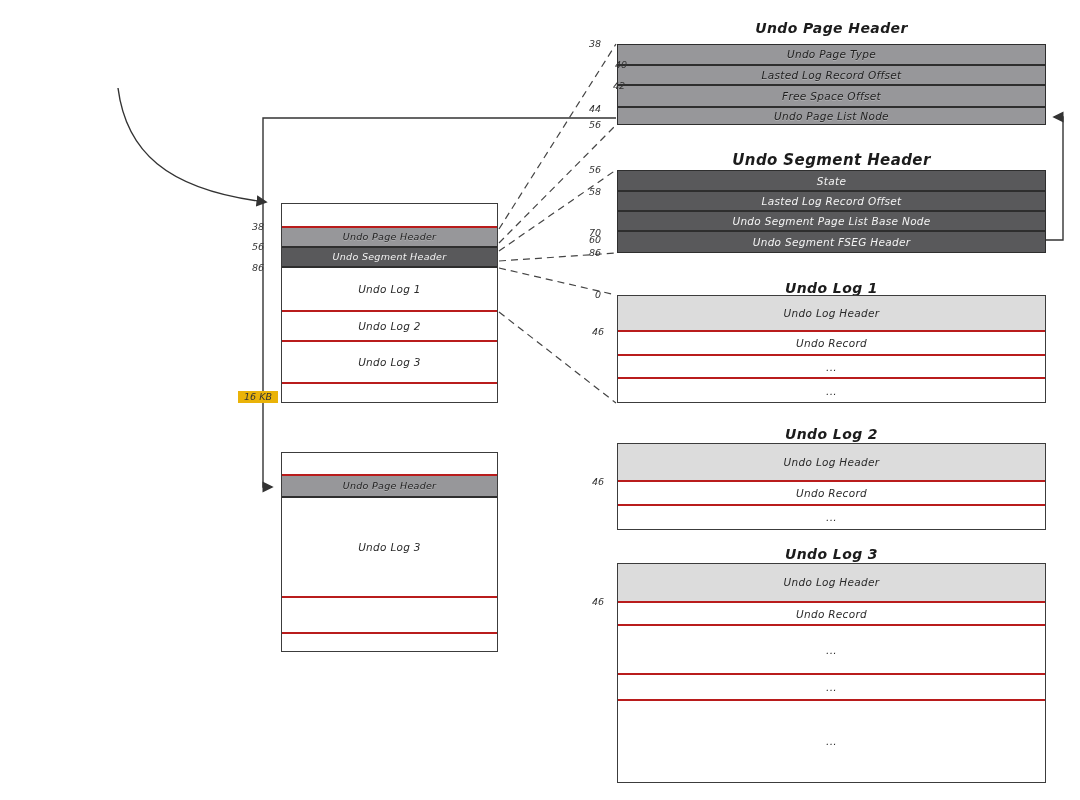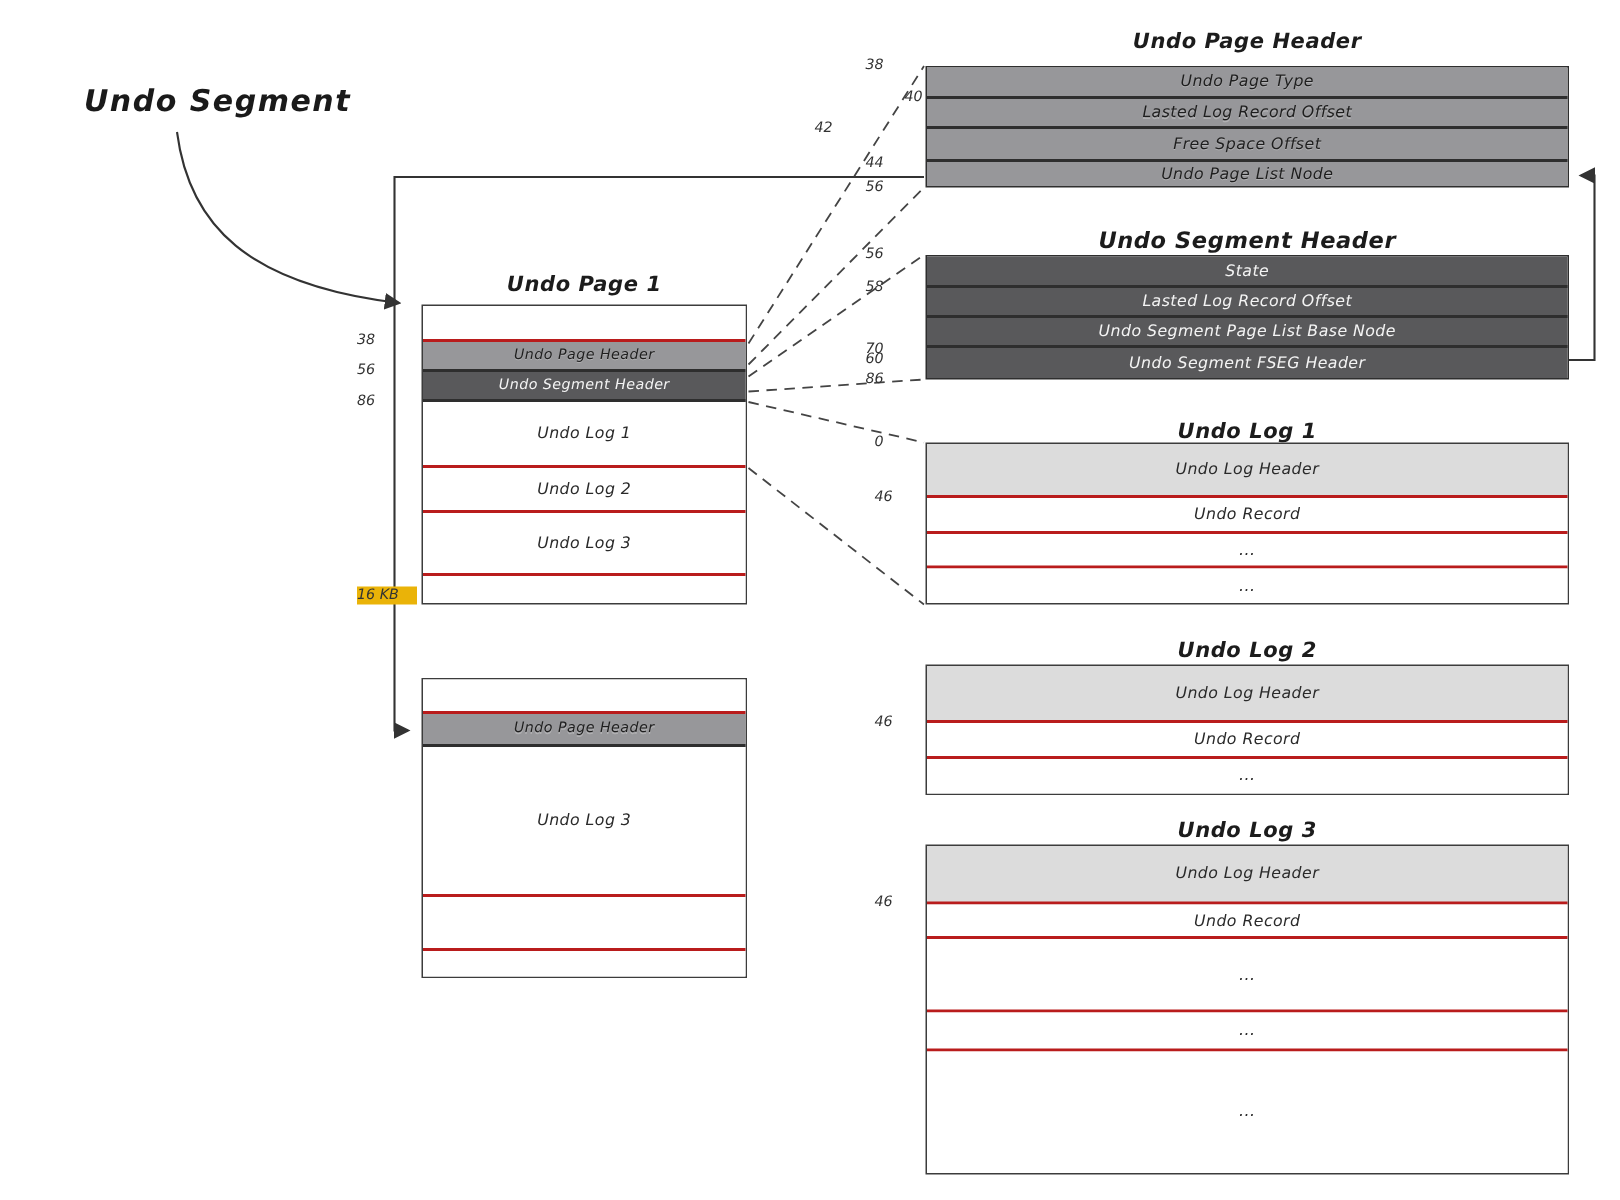--- a/index.html
+++ b/index.html
@@ -21,21 +21,21 @@
   .row.gray{background:#97979a;color:#1e1e1e;text-shadow:0 1px 0 rgba(255,255,255,.25);border-bottom-color:#2e2e2e;}
   .row.dark{background:#59595b;color:#f4f4f4;border-bottom-color:#2e2e2e;}
   .row.light{background:#dcdcdc;color:#2a2a2a;}
   .row.white{background:#ffffff;color:#2a2a2a;}
   .box-title{
     position:absolute;text-align:center;font-weight:bold;font-size:14px;
     color:#1c1c1c;letter-spacing:.4px;
   }
   .side-label{
     position:absolute;font-size:9.5px;font-style:italic;color:#333;
-    text-align:left;line-height:12px;height:12px;
+    text-align:center;line-height:12px;height:12px;
   }
   .main-label{
     position:absolute;font-weight:bold;font-size:20px;color:#1a1a1a;letter-spacing:1px;
   }
   svg.connectors{position:absolute;left:0;top:0;pointer-events:none;}
 </style>
 </head>
 <body>
 
 <div id="canvas">
@@ -56,23 +56,21 @@
     <g stroke="#444" stroke-width="1.2" stroke-dasharray="7,5" fill="none">
       <line x1="499" y1="229" x2="616" y2="44"></line>
       <line x1="499" y1="243" x2="616" y2="125"></line>
       <line x1="499" y1="251" x2="616" y2="170"></line>
       <line x1="499" y1="261" x2="616" y2="253"></line>
       <line x1="499" y1="268" x2="616" y2="295"></line>
       <line x1="499" y1="312" x2="616" y2="403"></line>
     </g>
   </svg>
 
-  <div class="main-label" style="left:56px;top:55px;">Undo Segment</div>
 
-  <div class="box-title" style="left:281px;top:182px;width:217px;">Undo Page 1</div>
   <div class="box" style="left:281px;top:203px;width:217px;height:200px;">
     <div class="row white" style="height:24px;"></div>
     <div class="row gray" style="height:20px;font-size:9.5px;">Undo Page Header</div>
     <div class="row dark" style="height:21px;font-size:9.5px;">Undo Segment Header</div>
     <div class="row white" style="height:44px;">Undo Log 1</div>
     <div class="row white" style="height:30px;">Undo Log 2</div>
     <div class="row white" style="height:43px;">Undo Log 3</div>
     <div class="row white" style="height:18px;"></div>
   </div>
   <div class="side-label" style="left:238px;top:221px;width:40px;">38</div>
@@ -90,21 +88,21 @@
 
   <div class="box-title" style="left:617px;top:20px;width:429px;">Undo Page Header</div>
   <div class="box" style="left:617px;top:44px;width:429px;height:81px;border-color:#2e2e2e;">
     <div class="row gray" style="height:21px;">Undo Page Type</div>
     <div class="row gray" style="height:21px;">Lasted Log Record Offset</div>
     <div class="row gray" style="height:23px;">Free Space Offset</div>
     <div class="row gray" style="height:16px;">Undo Page List Node</div>
   </div>
   <div class="side-label" style="left:577px;top:38px;width:36px;">38</div>
   <div class="side-label" style="left:603px;top:59px;width:36px;">40</div>
-  <div class="side-label" style="left:543px;top:80px;width:36px;font-style:italic;">42</div>
+  <div class="side-label" style="left:601px;top:80px;width:36px;font-style:italic;">42</div>
   <div class="side-label" style="left:577px;top:103px;width:36px;">44</div>
   <div class="side-label" style="left:577px;top:119px;width:36px;">56</div>
 
   <div class="box-title" style="left:617px;top:151px;width:429px;font-size:15px;">Undo Segment Header</div>
   <div class="box" style="left:617px;top:170px;width:429px;height:83px;border-color:#2e2e2e;text-align:center;">
     <div class="row dark" style="height:22px;">State</div>
     <div class="row dark" style="height:20px;">Lasted Log Record Offset</div>
     <div class="row dark" style="height:20px;">Undo Segment Page List Base Node</div>
     <div class="row dark" style="height:21px;">Undo Segment FSEG Header</div>
   </div>

